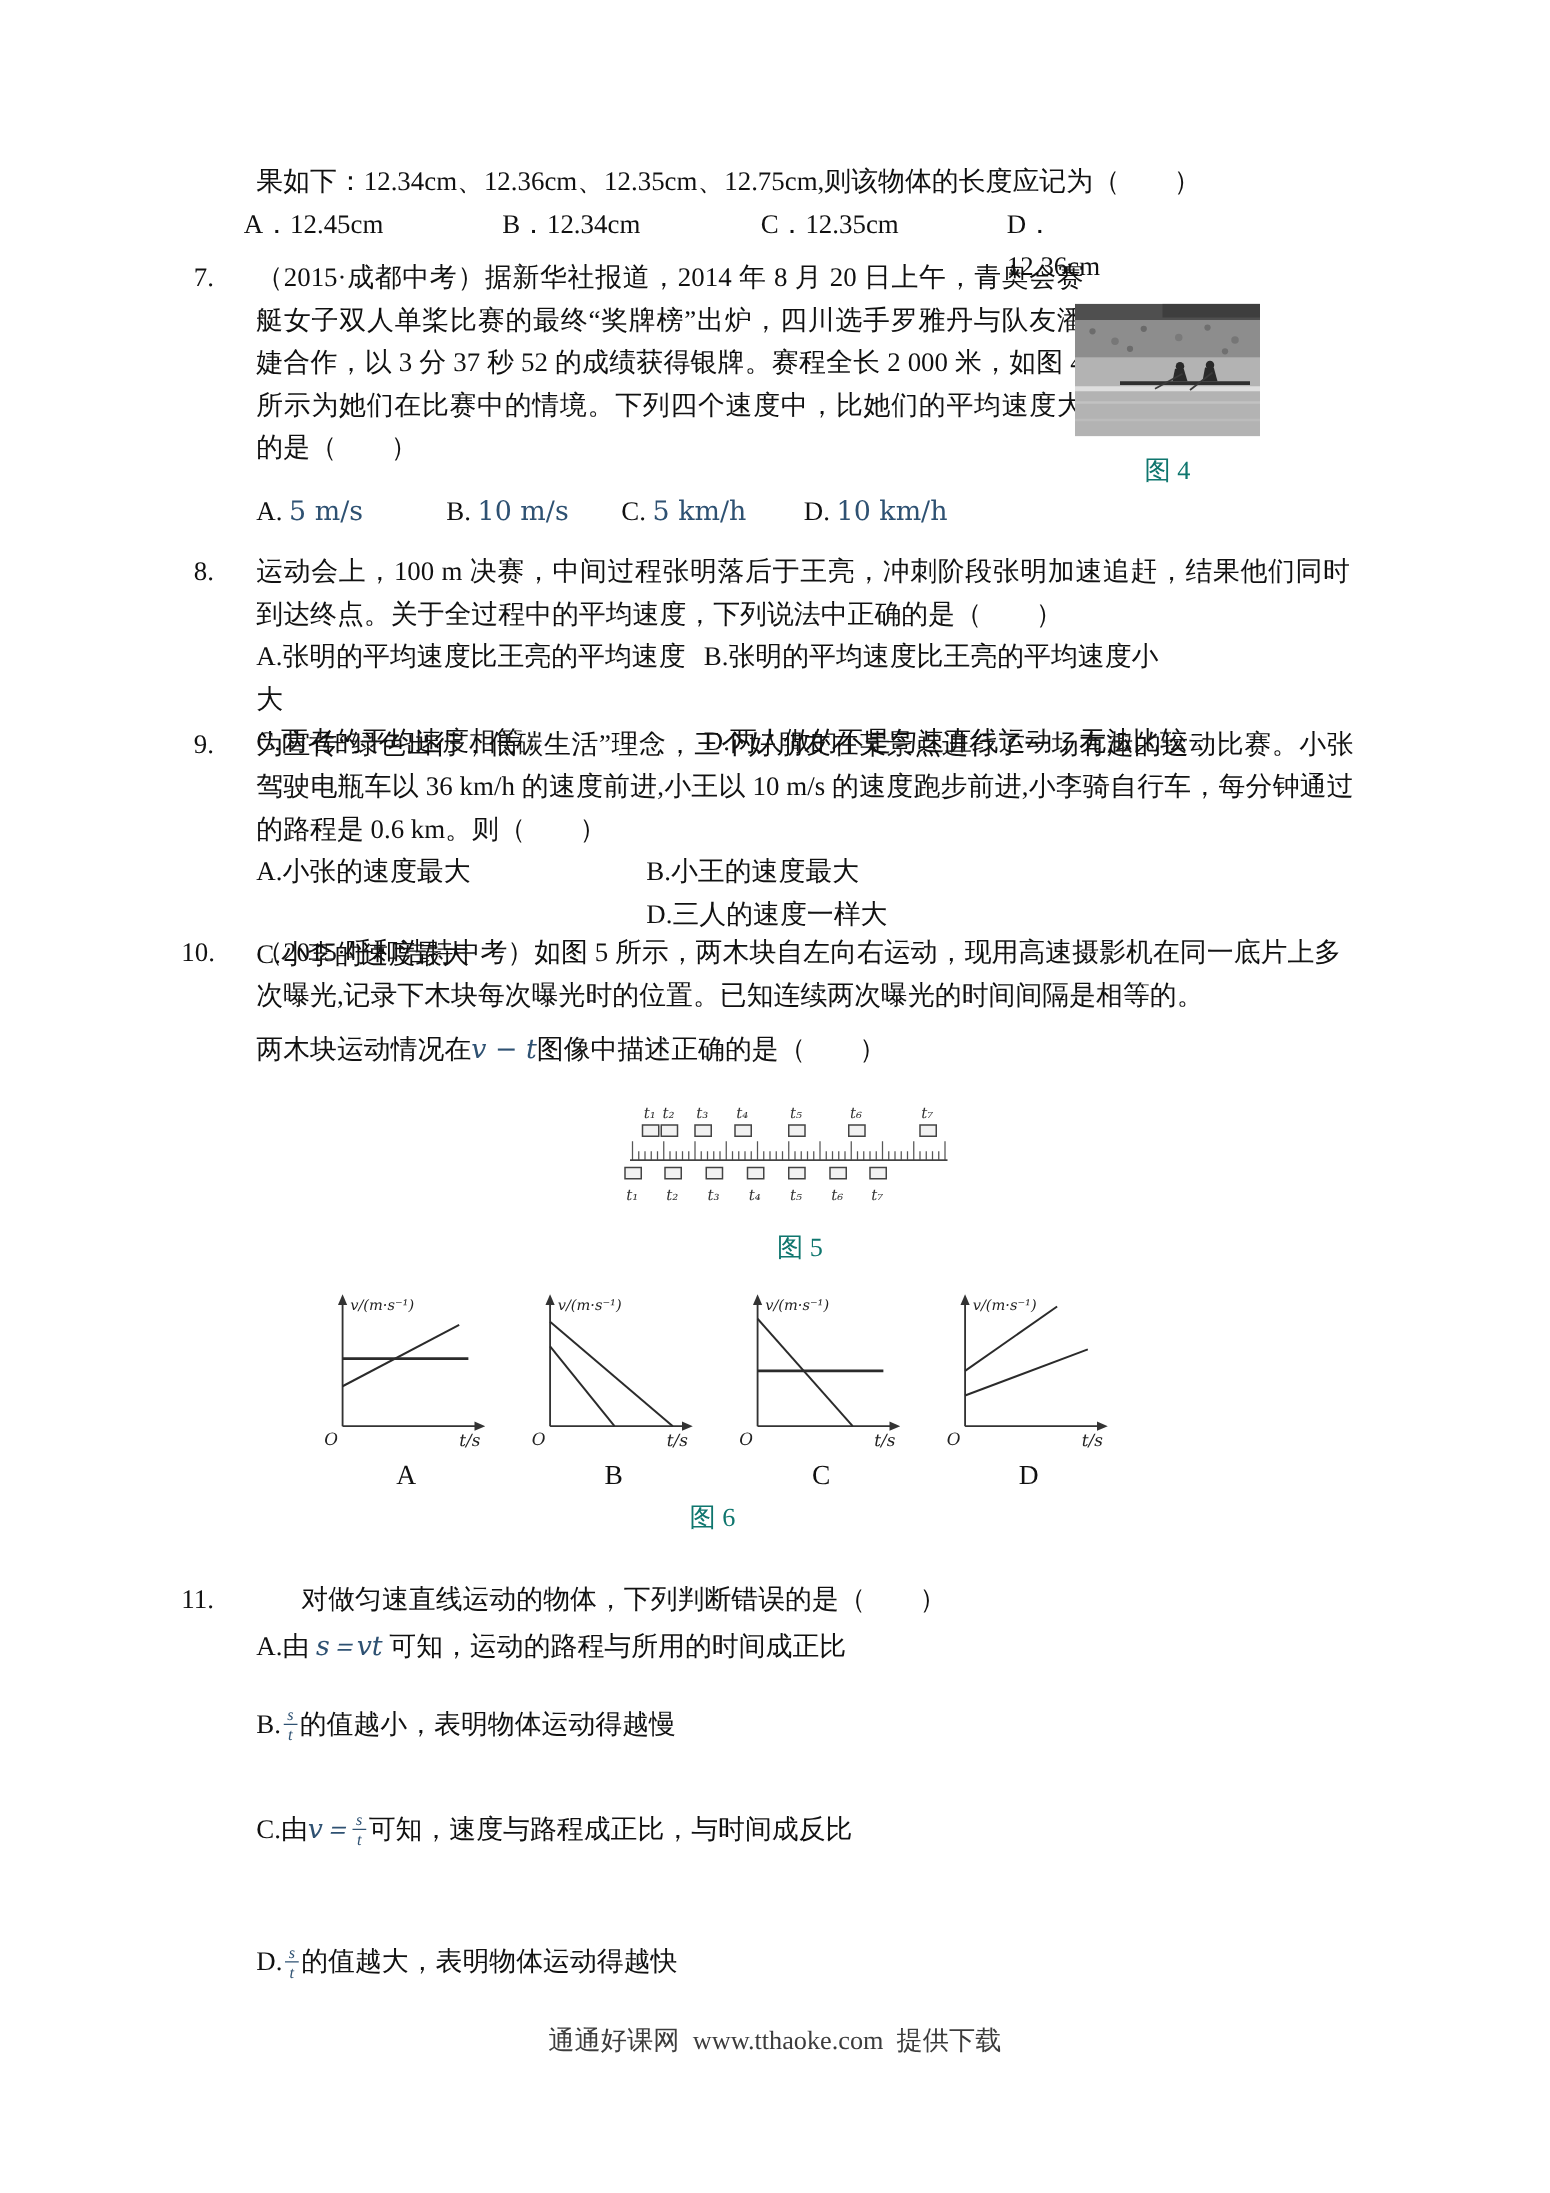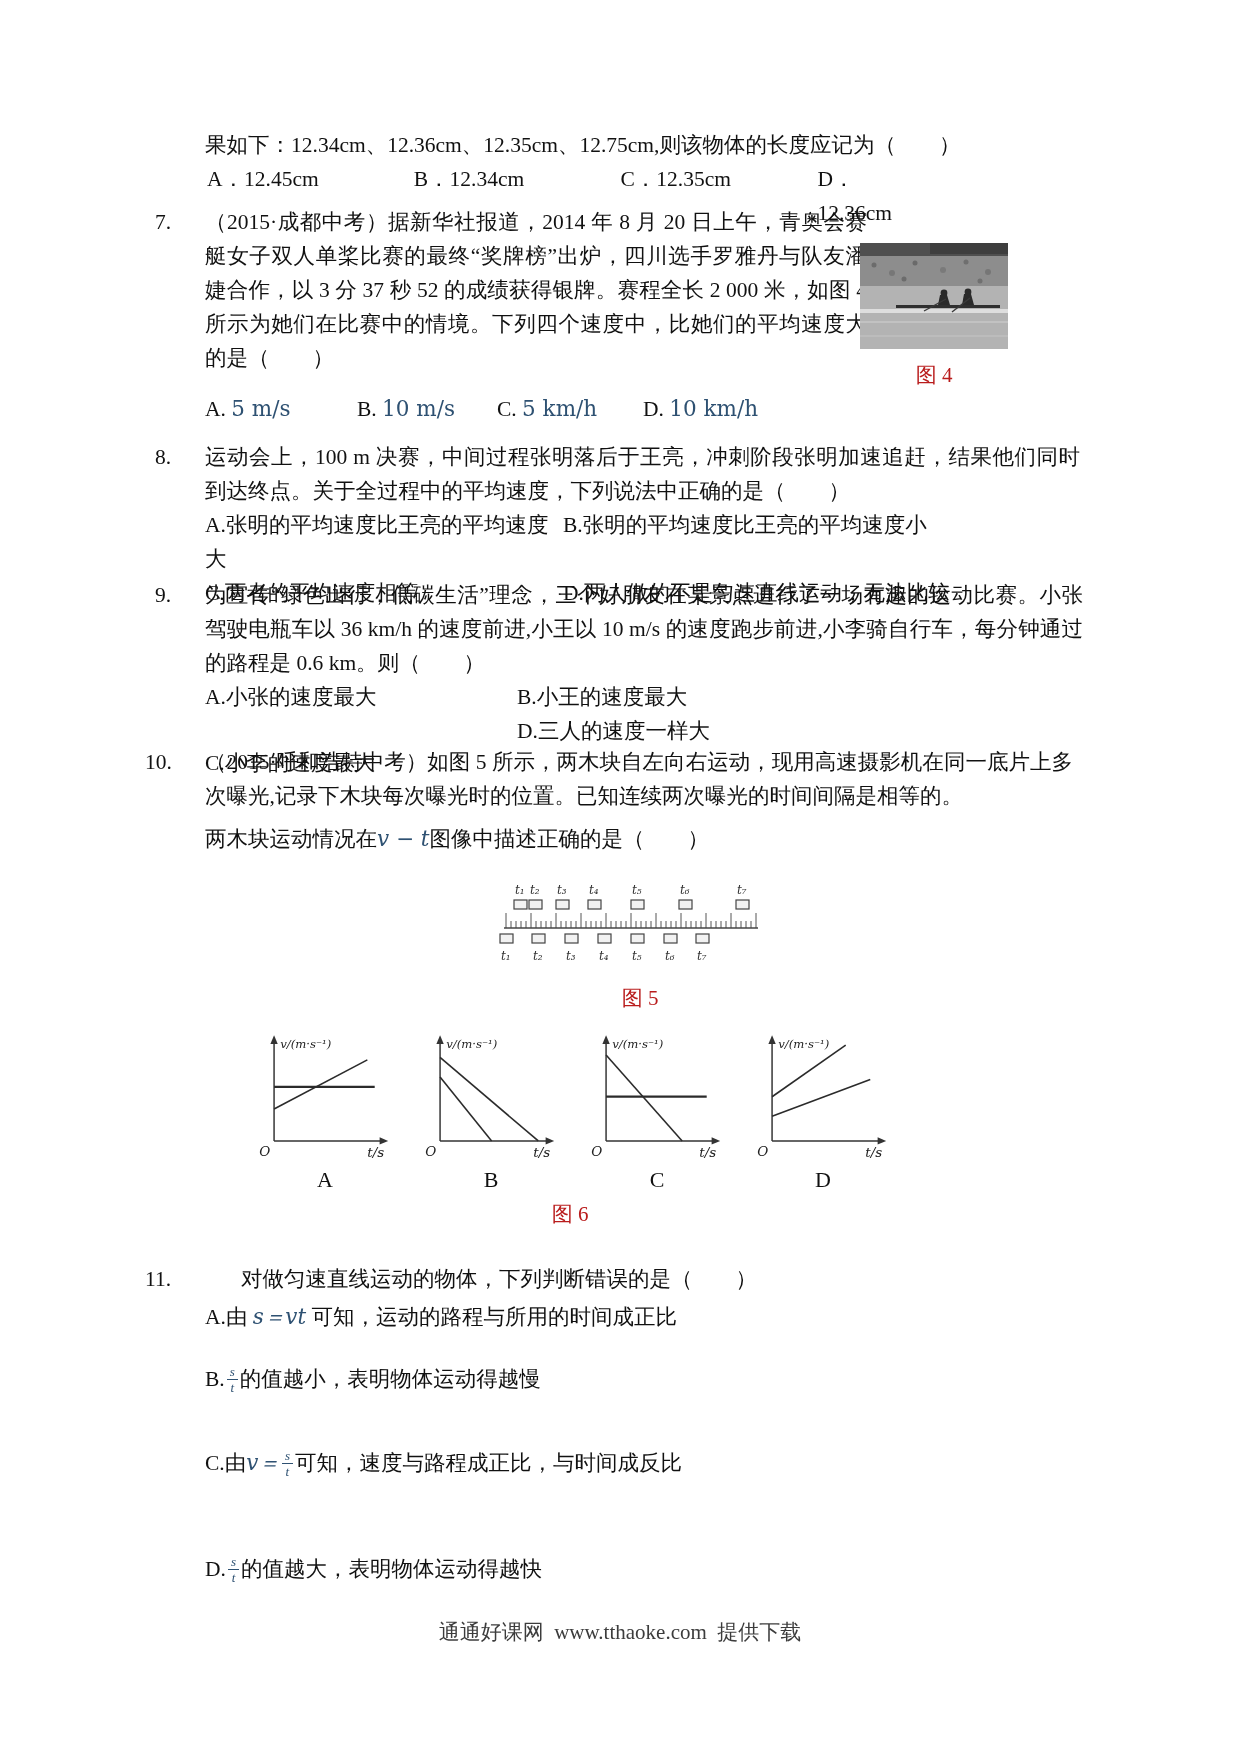--- a/index.html
+++ b/index.html
@@ -8,39 +8,39 @@
   .abs{position:absolute;}
   .txt{font-size:21.5px;line-height:34px;color:#111;}
   .qnum{font-size:21.5px;line-height:34px;color:#111;}
   .opt-row{display:flex;font-size:21.5px;line-height:34px;color:#111;}
   .math{color:#2e5172;font-family:"DejaVu Serif",serif;}
   .math.it{font-style:italic;margin-top:17px;}
   .frac{display:inline-flex;flex-direction:column;align-items:center;vertical-align:middle;
         line-height:1;color:#2e5172;font-style:italic;margin:0 2px;position:relative;top:-2px;}
   .frac .num{font-size:13px;border-bottom:1px solid #2e5172;padding:0 3px 1px 3px;}
   .frac .den{font-size:13px;padding-top:1px;}
-  .fig-caption{font-size:21px;color:#b91c1c;text-align:center;}
+  .fig-caption{font-size:21px;color:#0f766e;text-align:center;}
   .fig6-row{display:flex;justify-content:space-between;align-items:flex-start;gap:16px;}
   .fig6-item{display:flex;flex-direction:column;align-items:center;}
   .fig6-label{font-size:22px;color:#111;margin-top:4px;}
   .footer{font-size:21px;color:#3c3c3c;text-align:center;white-space:pre;}
   .g-axis{stroke:#333;stroke-width:1.2;fill:none;}
   .g-line{stroke:#2b2b2b;stroke-width:1.3;fill:none;}
   .g-line-thick{stroke:#2b2b2b;stroke-width:1.8;fill:none;}
   .svgtext{font-family:"DejaVu Serif",serif;fill:#222;}
   .tlabel{font-family:"DejaVu Serif",serif;font-style:italic;fill:#333;font-size:12px;}
   .blk{fill:#f2f2f2;stroke:#444;stroke-width:1.2;}
 </style>
 </head>
 <body>
 
 <div class="page">
 
   <div class="abs txt" style="left:205px;top:128px;width:790px;">果如下：12.34cm、12.36cm、12.35cm、12.75cm,则该物体的长度应记为（　　）</div>
-  <div class="abs opt-row" style="left:207px;top:162px;width:720px;gap:40px;">
+  <div class="abs opt-row" style="left:195px;top:162px;width:720px;gap:40px;">
     <span style="width:170px;">A．12.45cm</span>
     <span style="width:170px;">B．12.34cm</span>
     <span style="width:160px;">C．12.35cm</span>
     <span>D．12.36cm</span>
   </div>
 
   <div class="abs qnum" style="left:155px;top:205px;">7.</div>
   <div class="abs txt" style="left:205px;top:205px;width:662px;text-align:justify;">（2015·成都中考）据新华社报道，2014 年 8 月 20 日上午，青奥会赛艇女子双人单桨比赛的最终“奖牌榜”出炉，四川选手罗雅丹与队友潘婕合作，以 3 分 37 秒 52 的成绩获得银牌。赛程全长 2 000 米，如图 4 所示为她们在比赛中的情境。下列四个速度中，比她们的平均速度大的是（　　）</div>
 
   <div class="abs" style="left:860px;top:243px;width:148px;">

